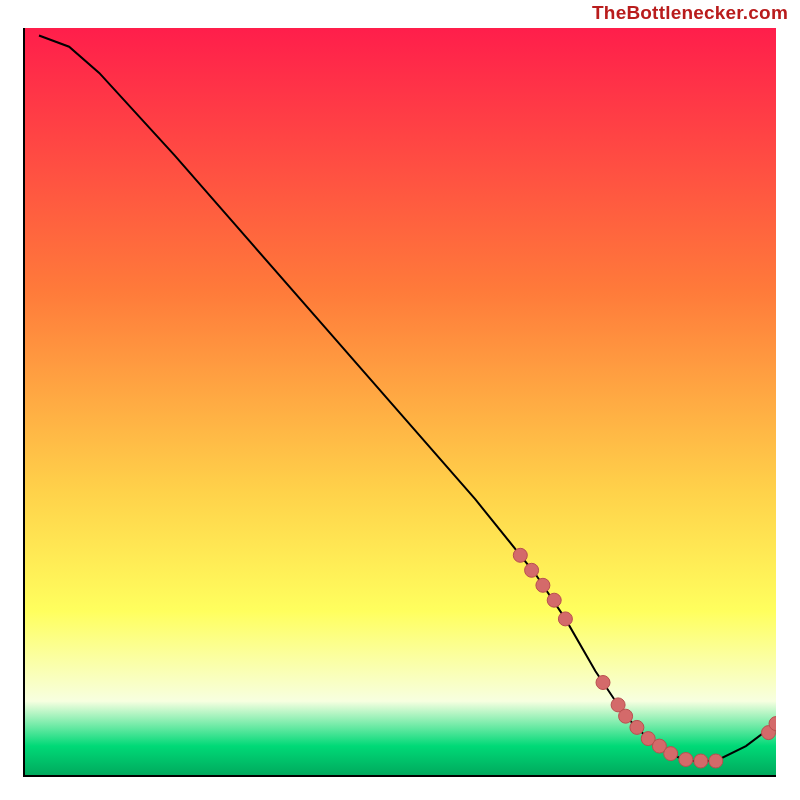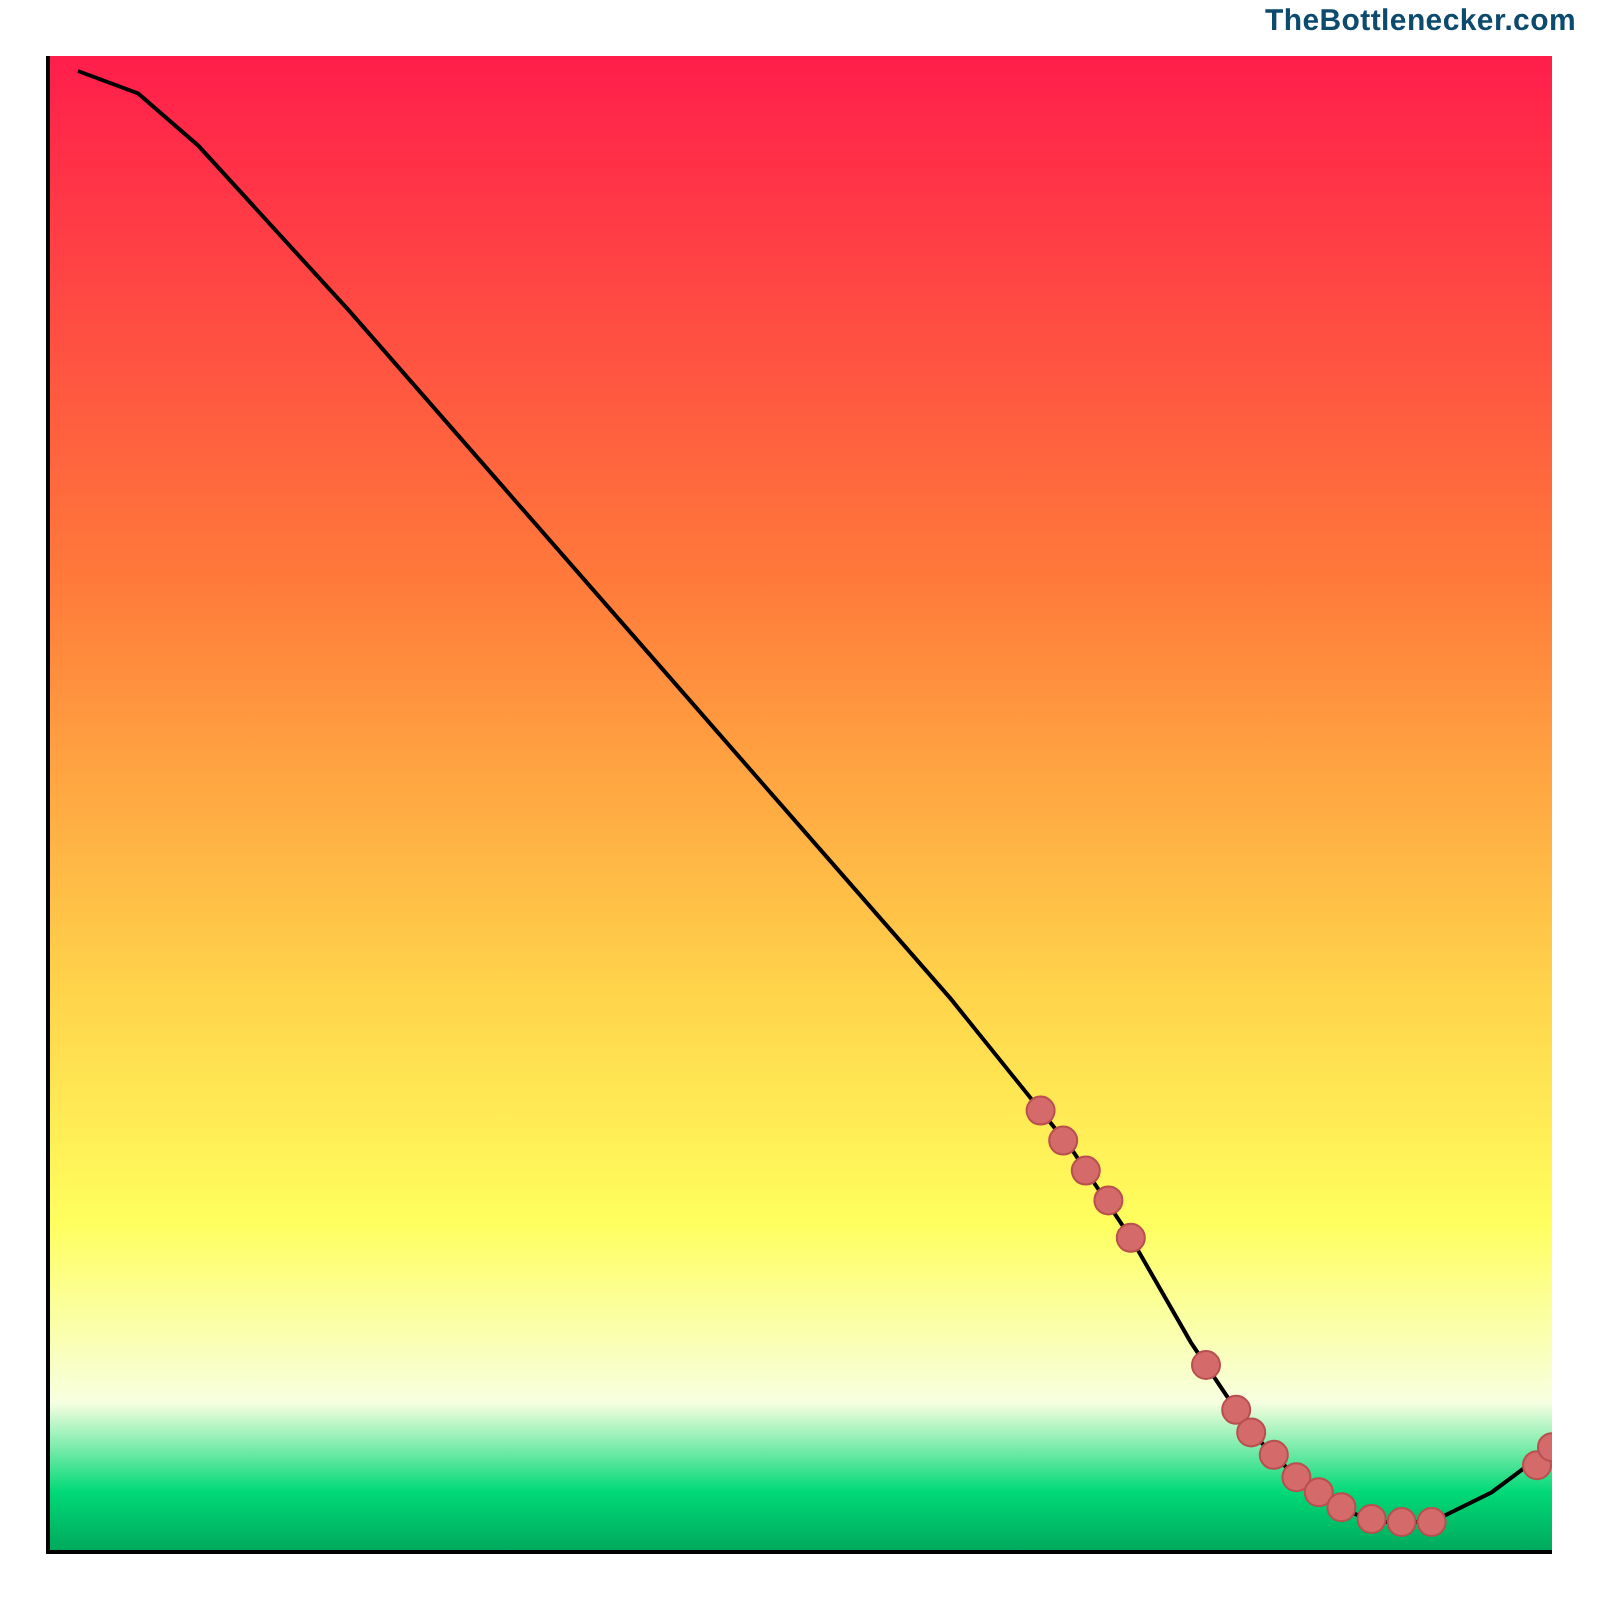--- a/index.html
+++ b/index.html
@@ -13,23 +13,23 @@
   }
   .stage {
     position: relative;
     width: 800px;
     height: 800px;
   }
   .watermark {
     position: absolute;
     top: 2px;
     right: 12px;
-    font-size: 15px;
+    font-size: 19px;
     font-weight: 600;
-    color: #0c4a6e;
+    color: #b91c1c;
     letter-spacing: 0.2px;
     user-select: none;
     text-align: center;
   }
   svg.plot {
     position: absolute;
     left: 0;
     top: 0;
     width: 800px;
     height: 800px;

